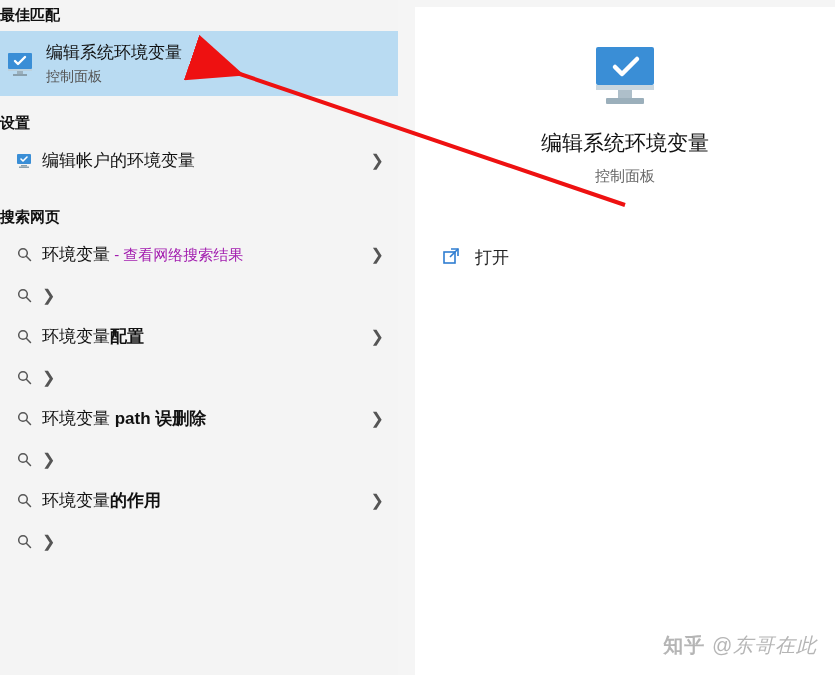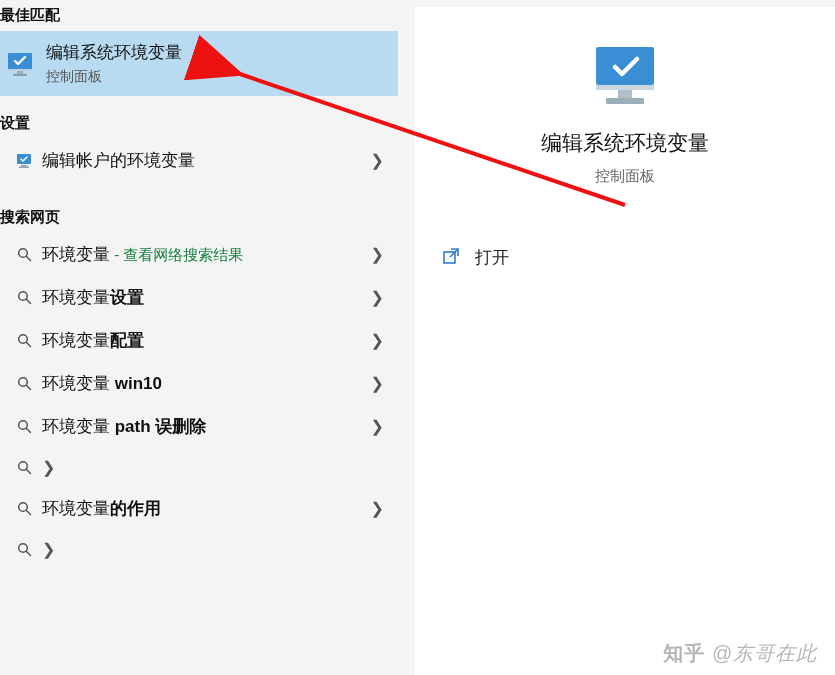--- a/index.html
+++ b/index.html
@@ -66,21 +66,21 @@
       align-items: center;
       justify-content: center;
       flex-shrink: 0;
     }
     .list-item .label {
       flex: 1;
       font-size: 17px;
       color: #111;
       white-space: nowrap;
     }
-    .list-item .label .faint { color: #15803d; font-size: 15px; font-weight: 400; }
+    .list-item .label .faint { color: #a21caf; font-size: 15px; font-weight: 400; }
     .list-item .label .bold { font-weight: 700; }
     .list-item .chevron {
       color: #555;
       font-size: 16px;
     }
     .sec2 { margin-top: 12px; }
     .sec3 { margin-top: 20px; }
     .right-monitor {
       width: 70px; height: 62px;
       margin-top: 18px;
@@ -110,21 +110,21 @@
     }
     .open-label { font-size: 17px; color: #222; }
     .arrow-annotation {
       position: absolute;
       left: 0; top: 0;
       pointer-events: none;
     }
     .watermark {
       position: absolute;
       right: 18px;
-      bottom: 8px;
+      bottom: 16px;
       font-size: 20px;
       color: rgba(120,120,120,0.55);
       font-style: italic;
       letter-spacing: 1px;
     }
     .watermark .b { font-weight: 600; font-style: normal; }
   </style>
 </head>
 <body>
 
@@ -176,41 +176,39 @@
         <span class="label"><span>环境变量</span><span class="faint"> - 查看网络搜索结果</span></span>
         <span class="chevron">❯</span>
       </div>
       <div class="list-item">
         <span class="lead-icon">
           <svg width="15" height="15" viewBox="0 0 15 15">
             <circle cx="6" cy="6" r="4.3" fill="none" stroke="#555" stroke-width="1.5"></circle>
             <line x1="9.3" y1="9.3" x2="13.5" y2="13.5" stroke="#555" stroke-width="1.5" stroke-linecap="round"></line>
           </svg>
         </span>
-        <span class="label"><span>环境变量</span><span class="bold">设置</span></span>
         <span class="chevron">❯</span>
       </div>
       <div class="list-item">
         <span class="lead-icon">
           <svg width="15" height="15" viewBox="0 0 15 15">
             <circle cx="6" cy="6" r="4.3" fill="none" stroke="#555" stroke-width="1.5"></circle>
             <line x1="9.3" y1="9.3" x2="13.5" y2="13.5" stroke="#555" stroke-width="1.5" stroke-linecap="round"></line>
           </svg>
         </span>
         <span class="label"><span>环境变量</span><span class="bold">配置</span></span>
         <span class="chevron">❯</span>
       </div>
       <div class="list-item">
         <span class="lead-icon">
           <svg width="15" height="15" viewBox="0 0 15 15">
             <circle cx="6" cy="6" r="4.3" fill="none" stroke="#555" stroke-width="1.5"></circle>
             <line x1="9.3" y1="9.3" x2="13.5" y2="13.5" stroke="#555" stroke-width="1.5" stroke-linecap="round"></line>
           </svg>
         </span>
-        <span class="label"><span>环境变量 </span><span class="bold">win10</span></span>
         <span class="chevron">❯</span>
       </div>
       <div class="list-item">
         <span class="lead-icon">
           <svg width="15" height="15" viewBox="0 0 15 15">
             <circle cx="6" cy="6" r="4.3" fill="none" stroke="#555" stroke-width="1.5"></circle>
             <line x1="9.3" y1="9.3" x2="13.5" y2="13.5" stroke="#555" stroke-width="1.5" stroke-linecap="round"></line>
           </svg>
         </span>
         <span class="label"><span>环境变量 </span><span class="bold">path 误删除</span></span>

